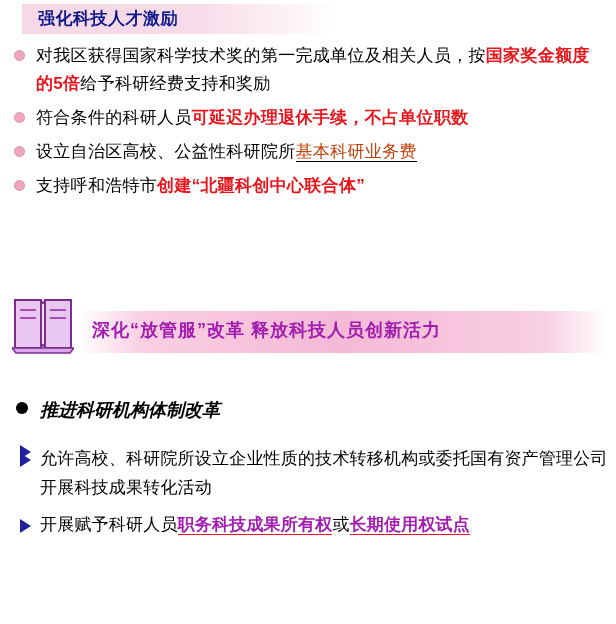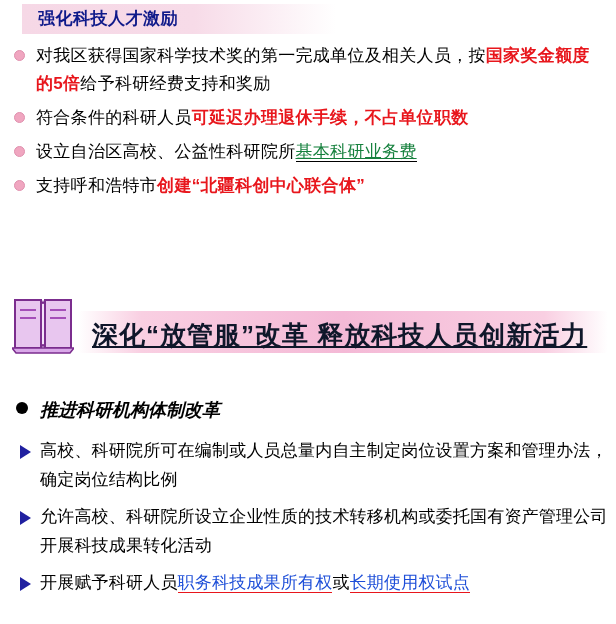--- a/index.html
+++ b/index.html
@@ -62,28 +62,27 @@
     line-height: 28px;
     color: #000000;
     letter-spacing: 0.3px;
     margin-top: 28px;
   }
   .red {
     color: #e8161c;
     font-weight: bold;
   }
   .redu {
-    color: #1d4ed8;
-    font-weight: normal;
+    color: #a21caf;
+    font-weight: bold;
     border-bottom: 1.5px solid #e8161c;
   }
   .blacku {
-    color: #15803d;
+    color: #c2410c;
     border-bottom: 1.5px solid #000000;
-    text-decoration: underline;
   }
 
   
   .book-icon {
     position: absolute;
     left: 12px;
     top: 296px;
     width: 62px;
     height: 58px;
   }
@@ -93,25 +92,24 @@
     top: 311px;
     width: 530px;
     height: 42px;
     background: linear-gradient(to right, #ffffff 0%, #f9cfe2 12%, #f4b9d6 50%, #f9cfe2 88%, #ffffff 100%);
     border-radius: 4px;
   }
   .banner-text {
     position: absolute;
     left: 92px;
     top: 318px;
-    font-size: 26px;
-    font-weight: bold;
-    color: #0f172a;
+    font-size: 18px;
+    font-weight: bold;
+    color: #a21caf;
     letter-spacing: 1px;
-    text-decoration: underline;
   }
 
   .sub-head {
     position: absolute;
     left: 16px;
     top: 398px;
     font-size: 18px;
     font-weight: bold;
     color: #000000;
     font-style: italic;
@@ -206,23 +204,20 @@
 <div class="banner"></div>
 <div class="banner-text">深化“放管服”改革  释放科技人员创新活力</div>
 
 <div class="sub-head">
   <span class="dot"></span><span>推进科研机构体制改革</span>
 </div>
 
 <div class="bullets2">
   <div class="b2row">
     <span class="b2arrow"></span>
-    <span class="b2text">
-      <span>高校、科研院所可在编制或人员总量内自主制定岗位设置方案和管理办法，确定岗位结构比例</span>
-    </span>
   </div>
 
   <div class="b2row">
     <span class="b2arrow"></span>
     <span class="b2text">
       <span>允许高校、科研院所设立企业性质的技术转移机构或委托国有资产管理公司开展科技成果转化活动</span>
     </span>
   </div>
 
   <div class="b2row">

